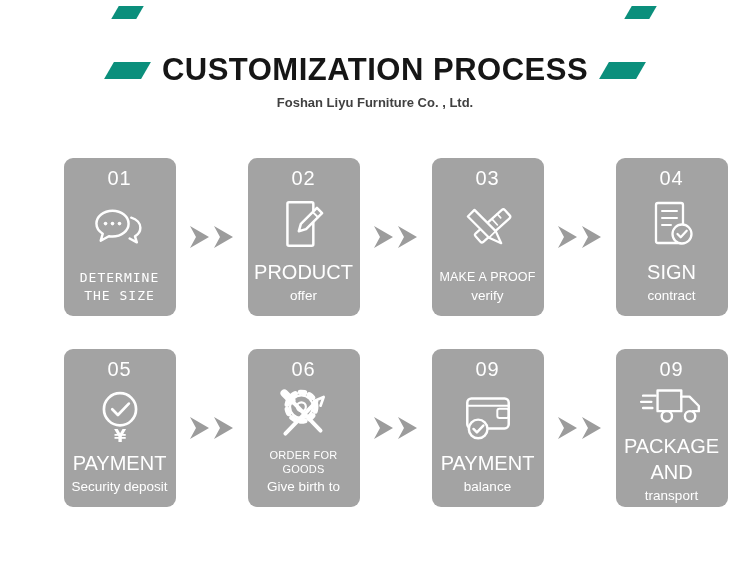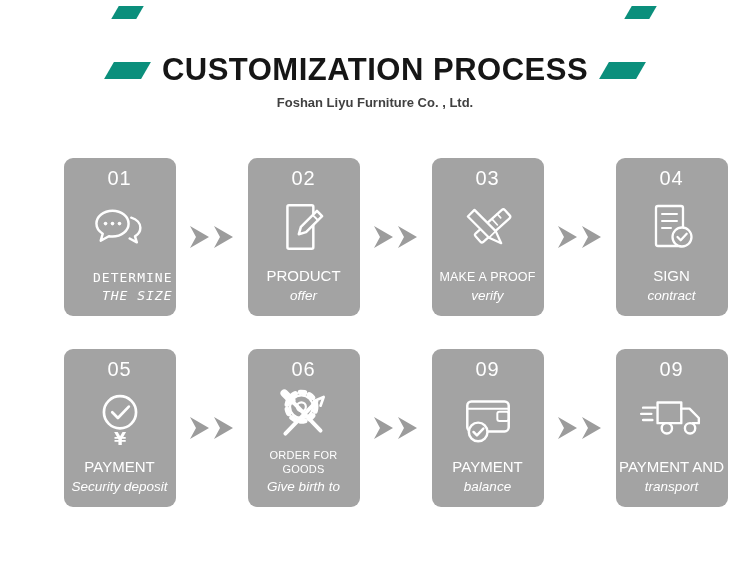--- a/index.html
+++ b/index.html
@@ -56,25 +56,25 @@
     background:#a3a3a3;
     border-radius:9px;
     color:#ffffff;
     display:flex; flex-direction:column; align-items:center;
     padding:9px 3px 11px;
     text-align:center;
   }
   .num { font-size:20px; letter-spacing:1px; }
   .icon { flex:1; display:flex; align-items:center; justify-content:center; }
   .labels { line-height:1.3; width:100%; }
-  .card .l1 { font-size:15px; }
-  .card .l2 { font-size:13.5px; margin-top:2px;font-style:italic; }
+  .card .l1 { font-size:20px; }
+  .card .l2 { font-size:13.5px; margin-top:2px; }
   .card.s1 .l1, .card.s1 .l2 {
     font-family:"DejaVu Sans Mono", monospace;
-    font-size:13px; letter-spacing:1px; margin-top:1px;text-align:right;
+    font-size:13px; letter-spacing:1px; margin-top:1px;
   }
   .card.s3 .l1 { font-size:12.5px; letter-spacing:0.2px; }
   .card.s6 .l1 { font-size:11px; letter-spacing:0.2px; }
 
   .arrow { width:72px; display:flex; justify-content:center; }
   .arrow svg { display:block; }
 </style>
 </head>
 <body>
 
@@ -266,20 +266,20 @@
         <div class="icon">
           <svg width="64" height="52" viewBox="0 0 62 50" fill="none" stroke="#fff" stroke-width="2.3" stroke-linecap="round" stroke-linejoin="round">
             <path d="M3 14h12M1 20h10M3 26h9"></path>
             <rect x="17" y="9" width="23" height="20"></rect>
             <path d="M40 15h8l9 9v5h-6"></path>
             <circle cx="26" cy="34" r="5" fill="#a3a3a3"></circle>
             <circle cx="48.5" cy="34" r="5" fill="#a3a3a3"></circle>
           </svg>
         </div>
         <div class="labels">
-          <div class="l1">PAYMENT AND</div>
+          <div class="l1">PACKAGE AND</div>
           <div class="l2">transport</div>
         </div>
       </div>
 
     </div>
   </div>
 </div>
 
 </body></html>

